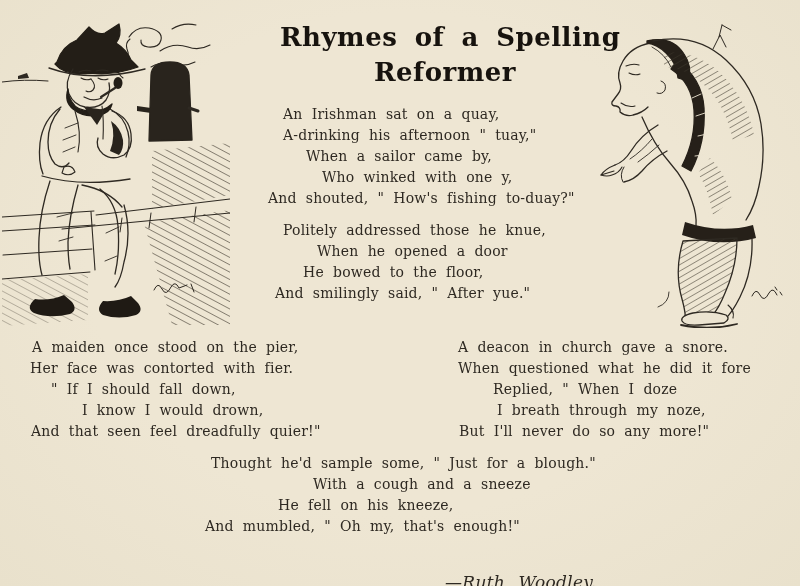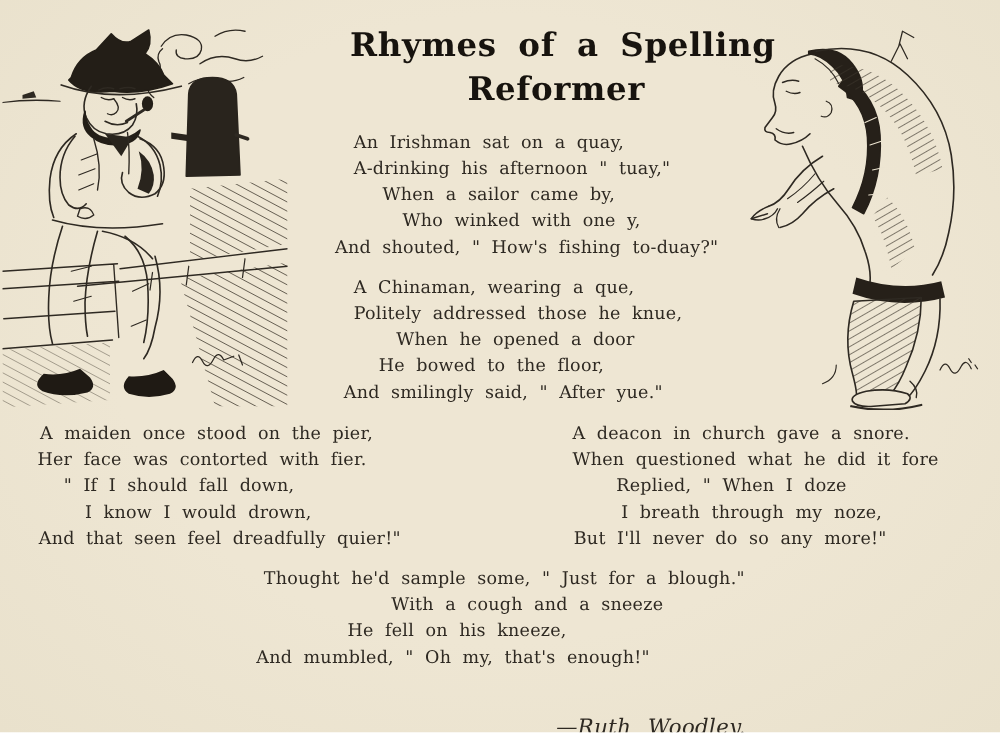--- a/index.html
+++ b/index.html
@@ -41,32 +41,31 @@
 
   <div class="stanza" style="left:268px; top:104px;">
     <div class="line" style="margin-left:15px">An Irishman sat on a quay,</div>
     <div class="line" style="margin-left:15px">A-drinking his afternoon " tuay,"</div>
     <div class="line" style="margin-left:38px">When a sailor came by,</div>
     <div class="line" style="margin-left:54px">Who winked with one y,</div>
     <div class="line" style="margin-left:0">And shouted, " How's fishing to-duay?"</div>
   </div>
 
   <div class="stanza" style="left:275px; top:220px;">
-    <div class="line" style="margin-left:8px">A Chinaman, wearing a que,</div>
     <div class="line" style="margin-left:8px">Politely addressed those he knue,</div>
     <div class="line" style="margin-left:42px">When he opened a door</div>
     <div class="line" style="margin-left:28px">He bowed to the floor,</div>
     <div class="line" style="margin-left:0">And smilingly said, " After yue."</div>
   </div>
 
   <div class="stanza" style="left:30px; top:337px;">
     <div class="line" style="margin-left:2px">A maiden once stood on the pier,</div>
     <div class="line" style="margin-left:0">Her face was contorted with fier.</div>
     <div class="line" style="margin-left:21px">" If I should fall down,</div>
-    <div class="line" style="margin-left:38px">I know I would drown,</div>
+    <div class="line" style="margin-left:52px">I know I would drown,</div>
     <div class="line" style="margin-left:1px">And that seen feel dreadfully quier!"</div>
   </div>
 
   <div class="stanza" style="left:458px; top:337px;">
     <div class="line" style="margin-left:0">A deacon in church gave a snore.</div>
     <div class="line" style="margin-left:0">When questioned what he did it fore</div>
     <div class="line" style="margin-left:35px">Replied, " When I doze</div>
     <div class="line" style="margin-left:39px">I breath through my noze,</div>
     <div class="line" style="margin-left:1px">But I'll never do so any more!"</div>
   </div>

